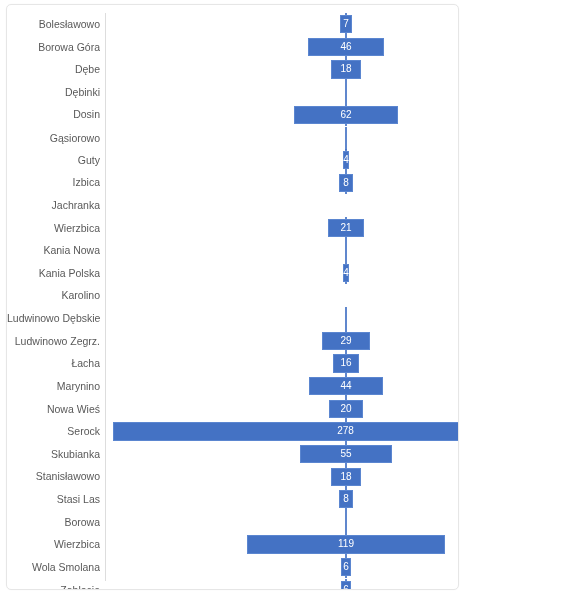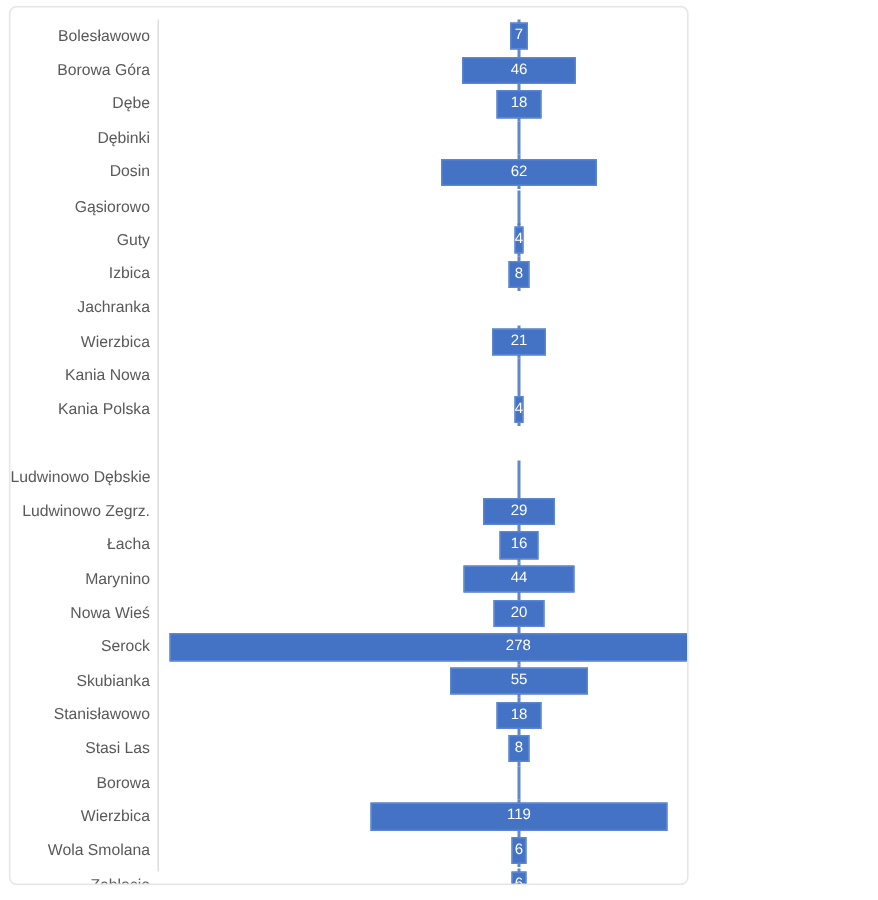--- a/index.html
+++ b/index.html
@@ -192,20 +192,21 @@
         </div>
         <div class="row" style="top: 256.82px;">
           <div class="cat-label">Kania Polska</div>
           <div class="bar-area">
             <div class="connector" style="left: 239px;"></div>
             <div class="bar" style="left: 236.656px; width: 6.688px; background: rgb(68, 114, 196); border-color: rgb(91, 134, 208);"></div>
             <div class="bar-label" style="left: 236.656px; width: 6.688px; color: rgb(255, 255, 255);">4</div>
           </div>
         </div>
         <div class="row" style="top: 279.44px;">
+          <div class="cat-label">Karolino</div>
         </div>
         <div class="row" style="top: 302.06px;">
           <div class="cat-label">Ludwinowo Dębskie</div>
           <div class="bar-area">
             <div class="connector" style="left: 239px;"></div>
           </div>
         </div>
         <div class="row" style="top: 324.68px;">
           <div class="cat-label">Ludwinowo Zegrz.</div>
           <div class="bar-area">

